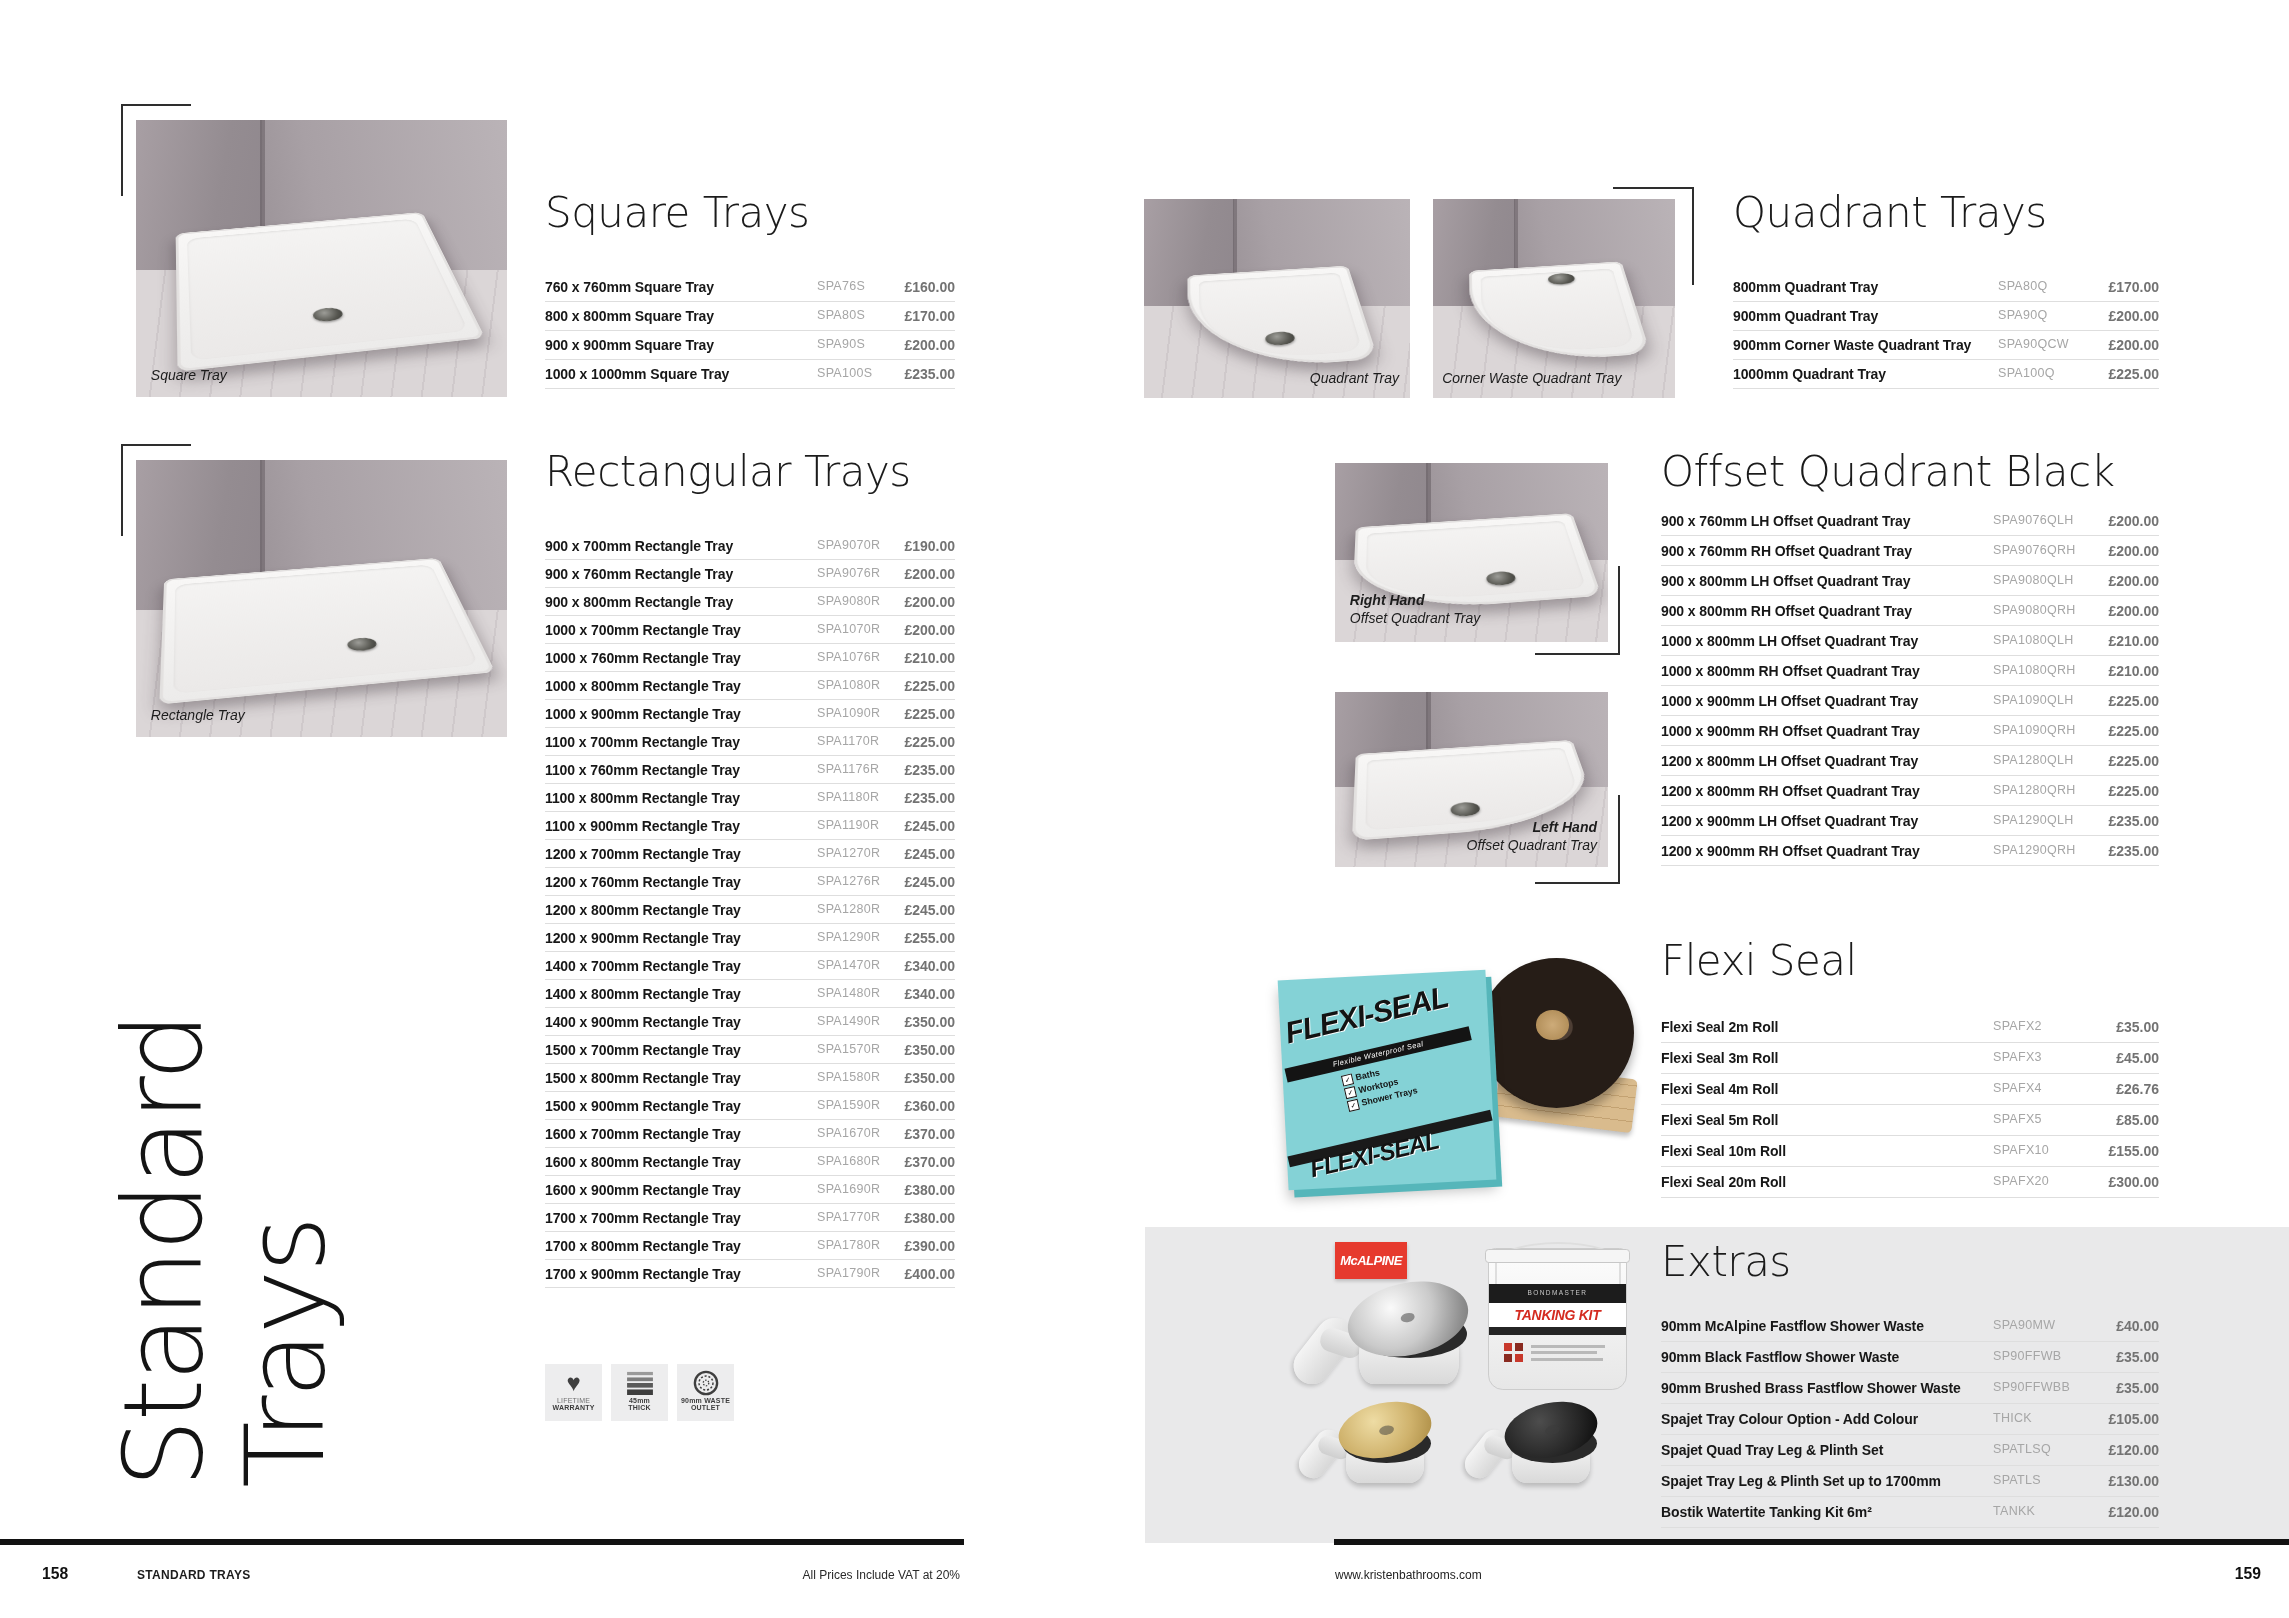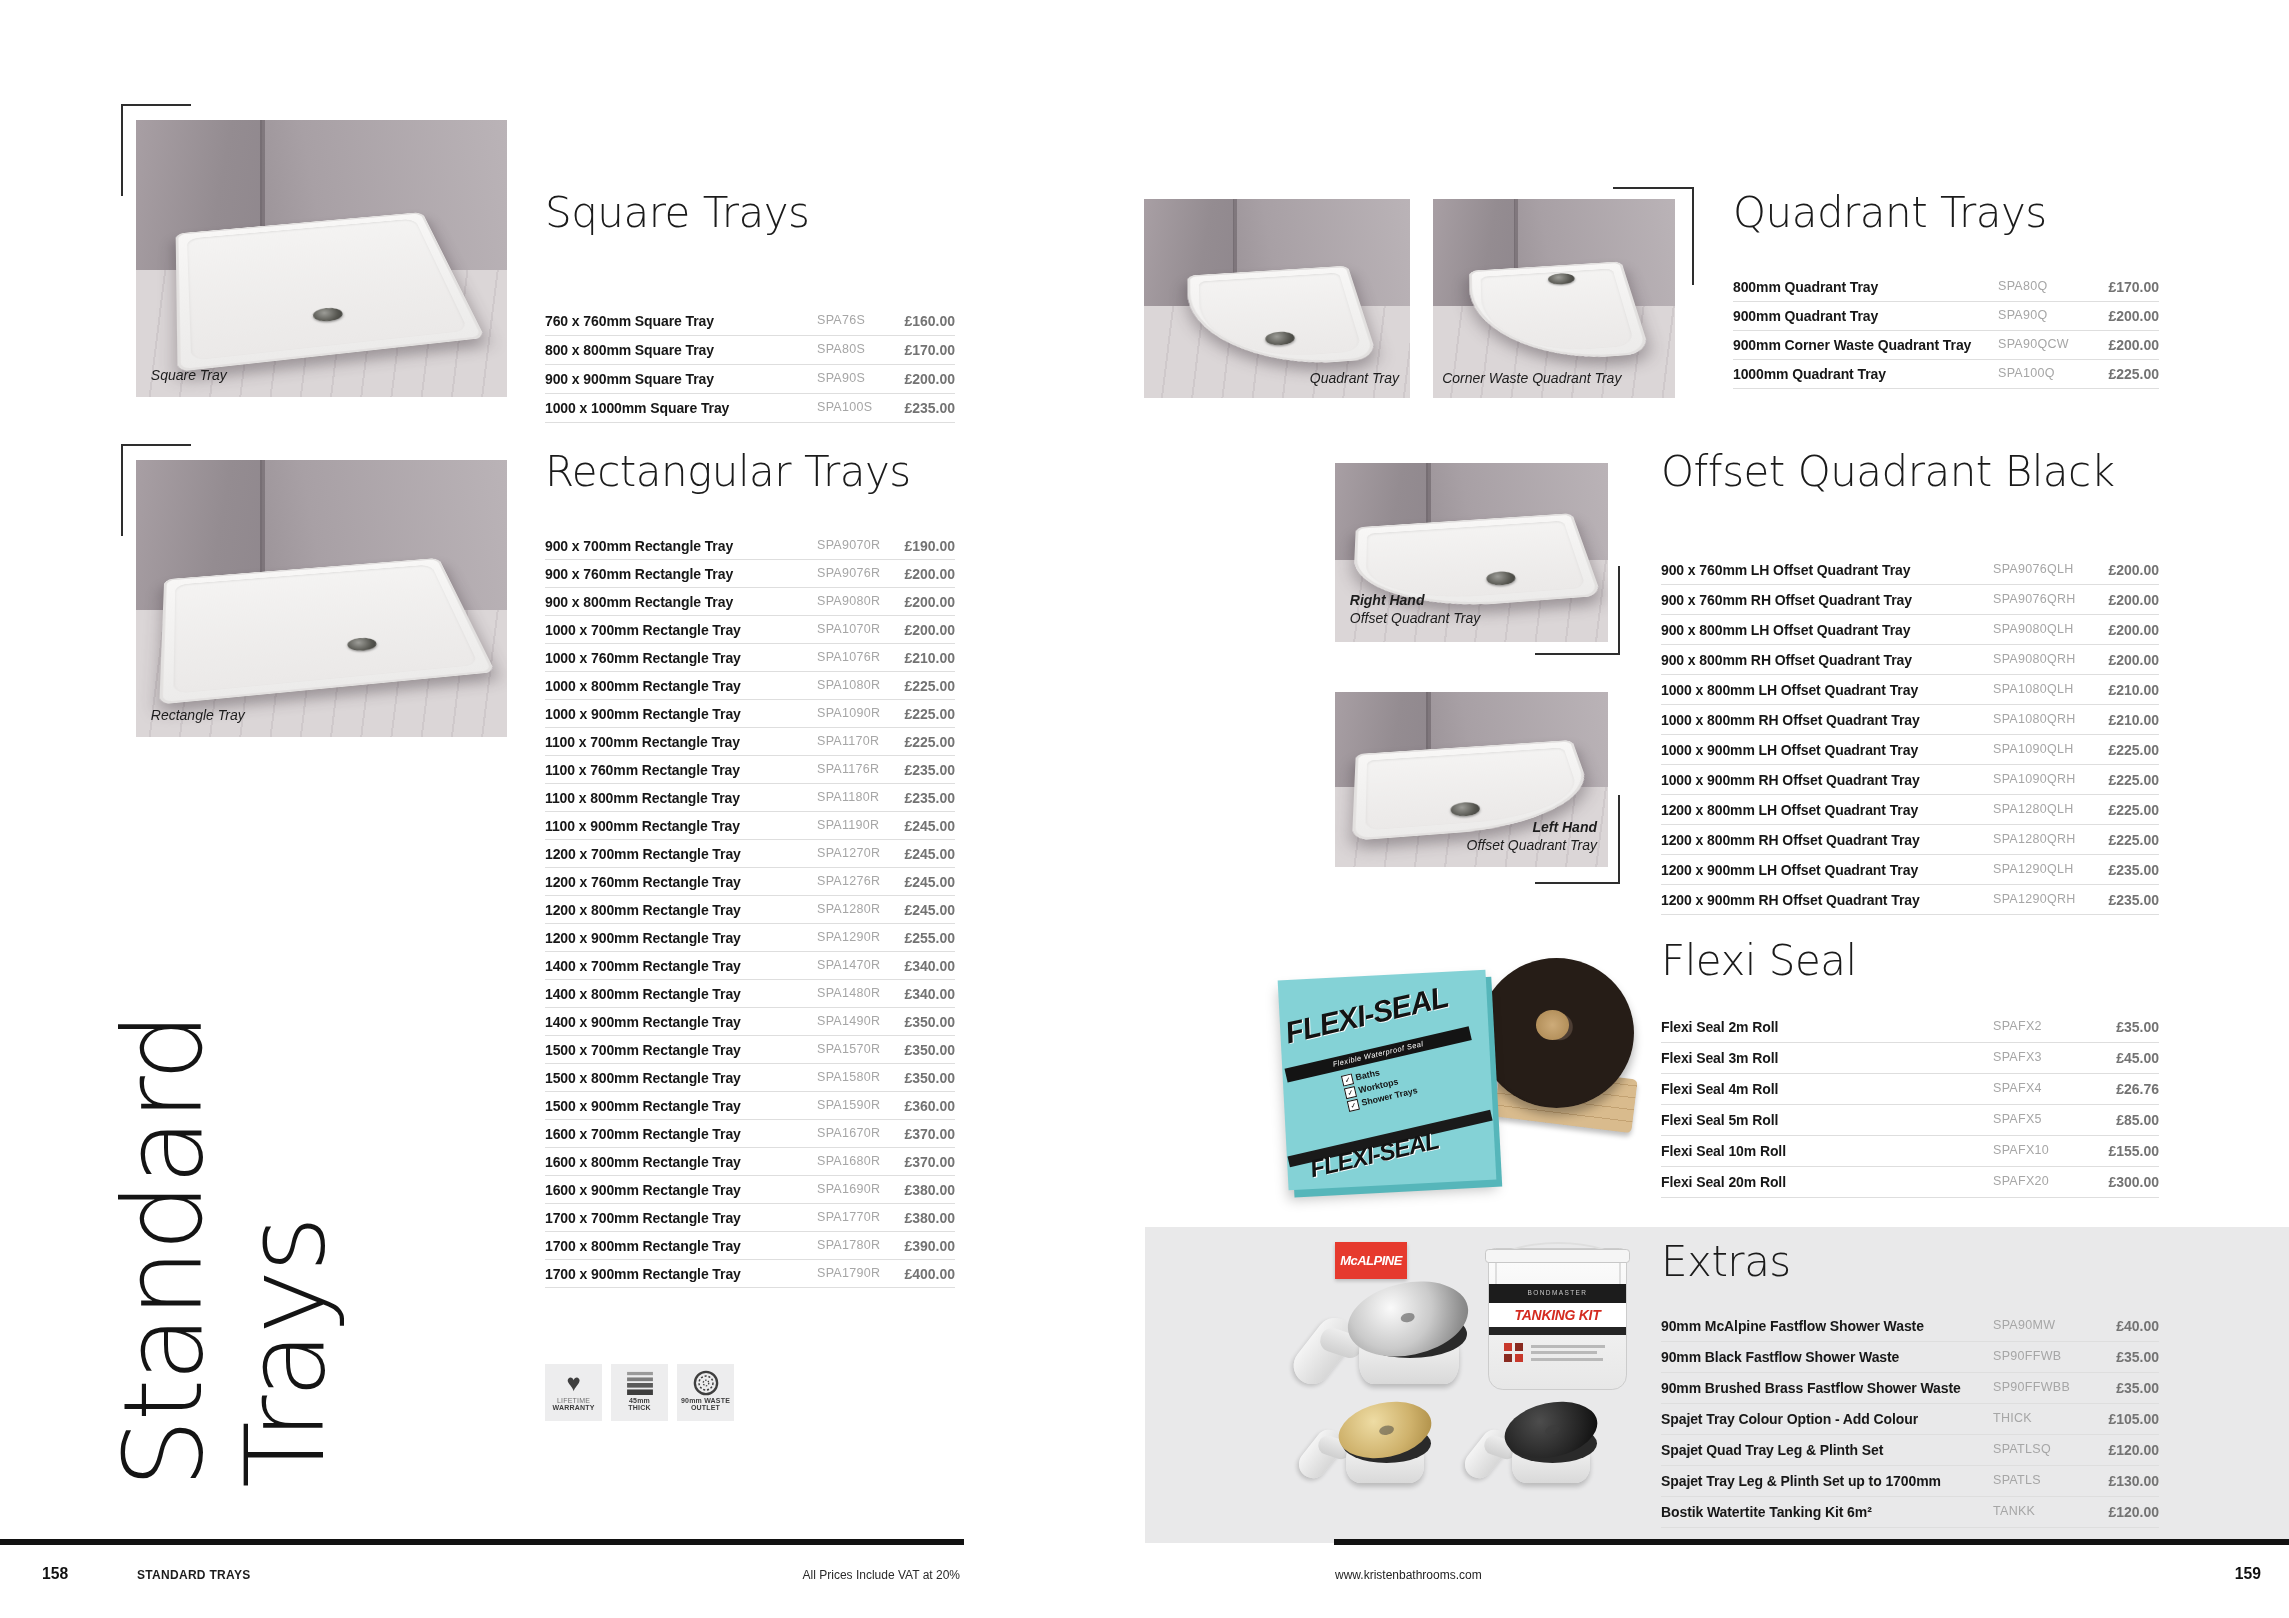--- a/index.html
+++ b/index.html
@@ -127,21 +127,21 @@
     <div class="floor"></div>
     <div class="tray" style="left:42px;top:54px;width:277px;height:214px;border-radius:11px;transform:perspective(738px) rotateX(52deg) rotateZ(-9deg);">
       <div class="inner"></div>
       <div class="drain" style="left:46%;top:70%;"></div>
     </div>
     <div class="cap" style="left:14.8px;bottom:13px;">Square Tray</div>
   </div>
 
   <div class="h1" style="left:545px;top:188px;">Square Trays</div>
 
-  <div class="ptable" style="left:545px;top:273px;width:410px;margin-top:34px;--codex:272px;--rh:29px;">
+  <div class="ptable" style="left:545px;top:273px;width:410px;--codex:272px;--rh:29px;">
       <div class="prow">
         <span class="pname">760 x 760mm Square Tray</span>
         <span class="cell2">
           <span class="pcode">SPA76S</span>
           <span class="pprice">£160.00</span>
         </span>
       </div>
       <div class="prow">
         <span class="pname">800 x 800mm Square Tray</span>
         <span class="cell2">
@@ -500,21 +500,21 @@
     </div>
     <div class="cap" style="right:11px;bottom:13px;text-align:right;">
       <div class="capb">Left Hand</div>
       <div>Offset Quadrant Tray</div>
     </div>
   </div>
   <div class="brk" style="left:1535px;top:795px;width:83px;height:87px;border-right-width:2.8px;border-bottom-width:2.8px;"></div>
 
   <div class="h1" style="left:1661px;top:447px;">Offset Quadrant Black</div>
 
-  <div class="ptable" style="left:1661px;top:555px;width:498px;--codex:332px;--rh:30px;">
+  <div class="ptable" style="left:1661px;top:506px;width:498px;--codex:332px;--rh:30px;">
       <div class="prow">
         <span class="pname">900 x 760mm LH Offset Quadrant Tray</span>
         <span class="cell2">
           <span class="pcode">SPA9076QLH</span>
           <span class="pprice">£200.00</span>
         </span>
       </div>
       <div class="prow">
         <span class="pname">900 x 760mm RH Offset Quadrant Tray</span>
         <span class="cell2">

